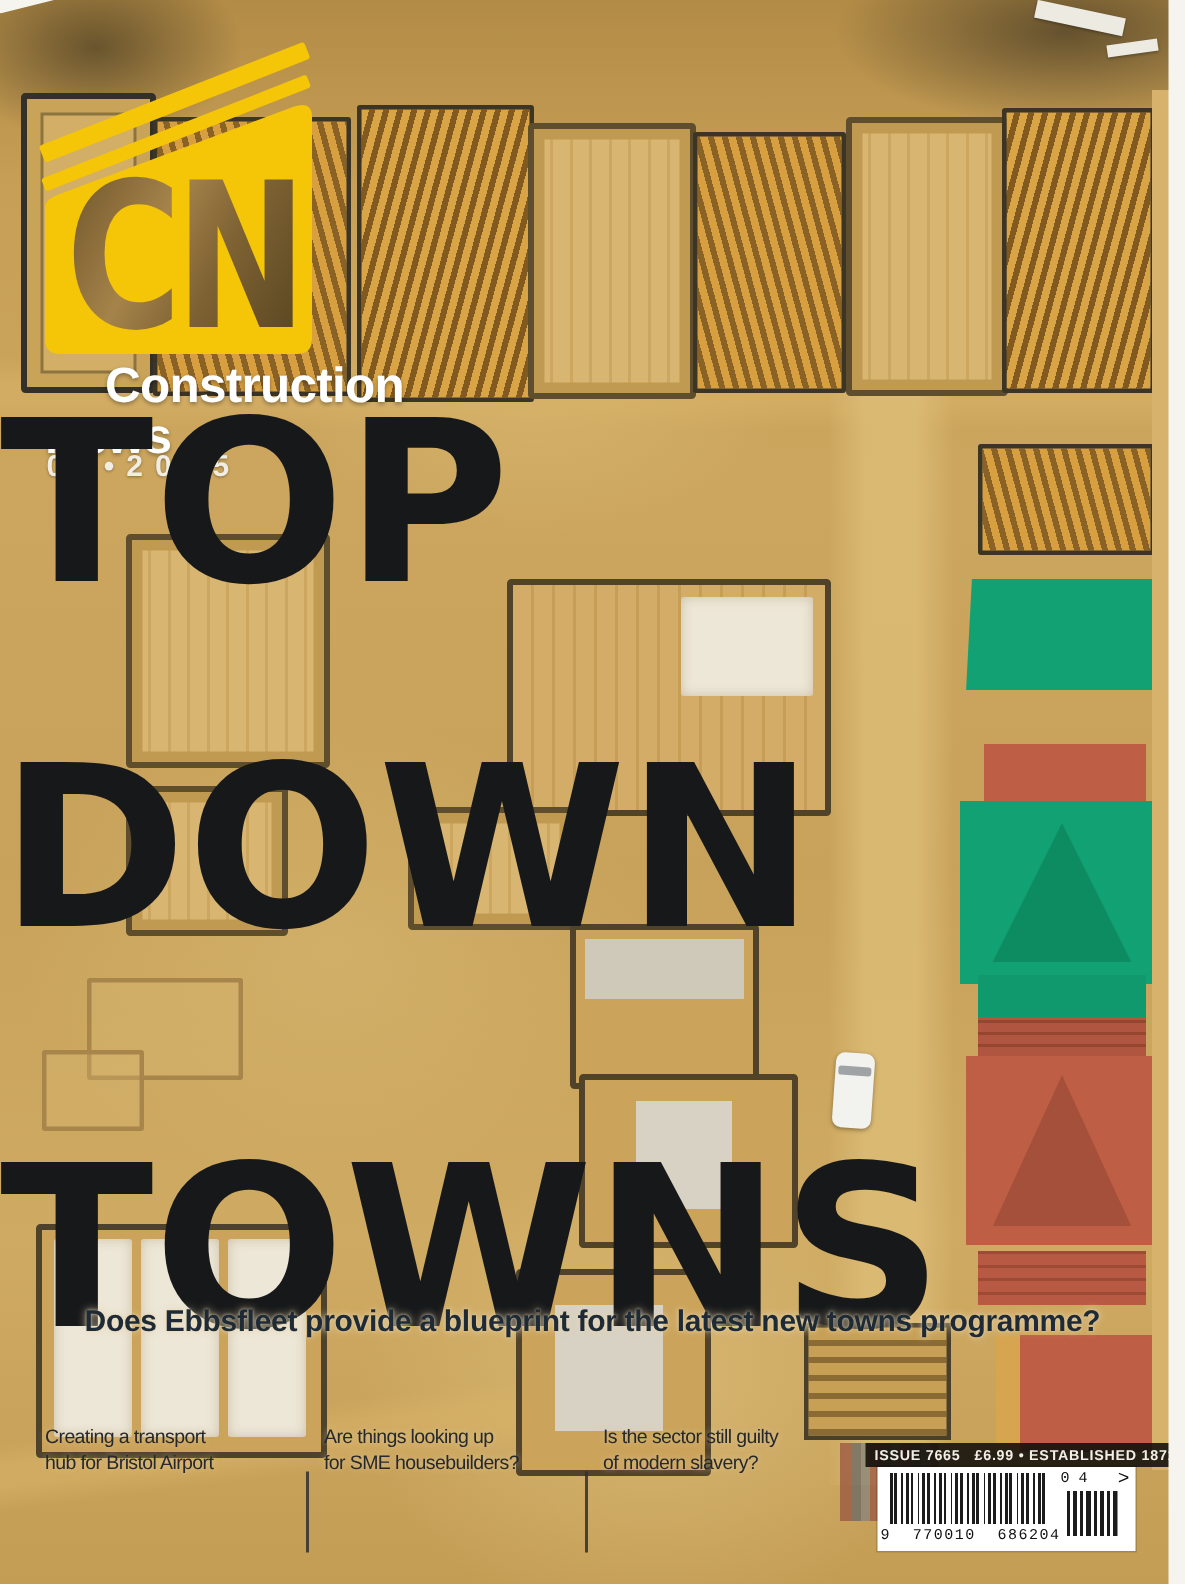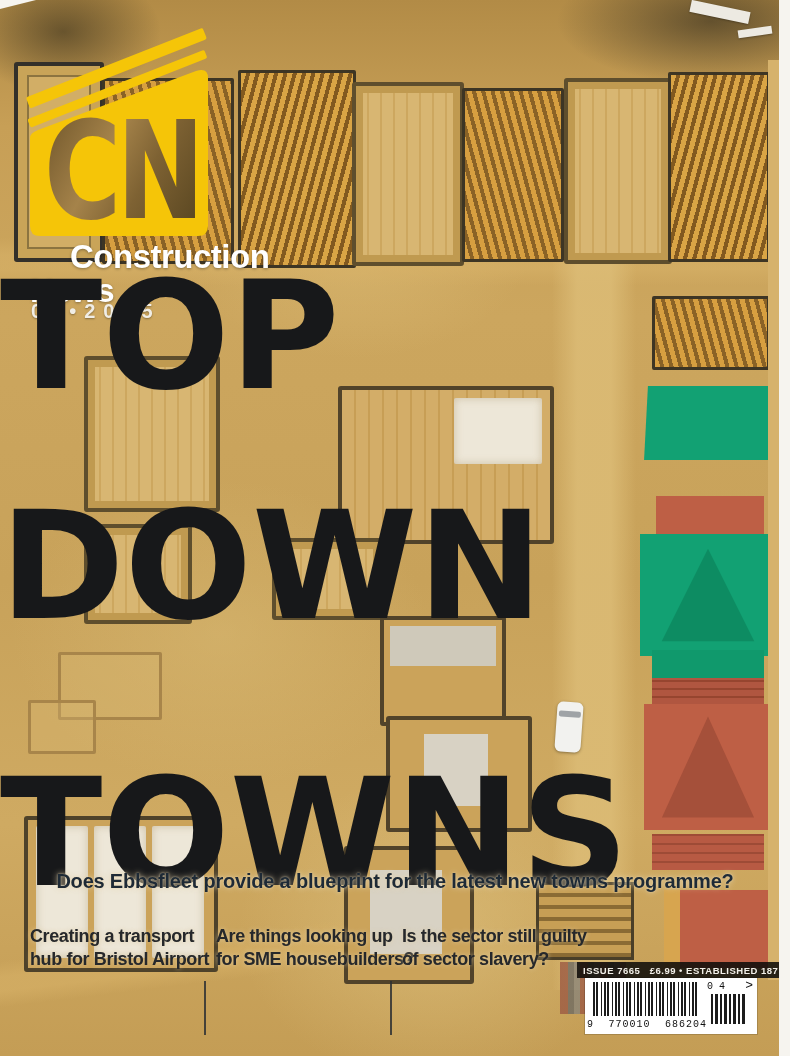--- a/index.html
+++ b/index.html
@@ -48,22 +48,22 @@
      line-height:33px;letter-spacing:-.5px;text-shadow:0 1px 3px rgba(0,0,0,.35);}
   .mast-date{position:absolute;left:31px;top:300px;color:#F0EDE5;font-weight:bold;
      font-size:20px;letter-spacing:8px;text-shadow:0 1px 2px rgba(0,0,0,.35);}
   
   .hl{position:absolute;left:0;width:100%;text-align:left;color:var(--headline-black);
      font-family:"DejaVu Sans",sans-serif;font-weight:bold;font-size:150px;line-height:150px;}
   .subhl{position:absolute;left:0;top:870px;width:100%;text-align:center;
      color:var(--subheadline-navy);font-weight:bold;font-size:20px;letter-spacing:-.2px;
      text-shadow:0 0 6px rgba(232,214,176,.9),0 0 2px rgba(232,214,176,.8);}
   
-  .teaser{position:absolute;top:925px;color:var(--teaser-text);font-weight:bold;
-     font-size:18px;line-height:1.3;letter-spacing:-.4px;white-space:nowrap;
+  .teaser{position:absolute;top:950px;color:var(--teaser-text);font-weight:normal;
+     font-size:13px;line-height:1.3;letter-spacing:-.4px;white-space:nowrap;
      text-shadow:0 0 5px rgba(225,205,160,.8);}
   .tdiv{position:absolute;top:981px;width:2px;height:54px;background:#2E3033;opacity:.85;}
   
   .issue-strip{position:absolute;left:577px;top:962px;height:16px;display:flex;align-items:center;
      background:rgba(16,14,10,.88);color:#F2EFE8;font-weight:bold;font-size:9.5px;
      letter-spacing:.5px;padding:0 6px;white-space:pre;}
   .barcode{position:absolute;left:585px;top:978px;width:172px;height:56px;background:#FFF;
      box-shadow:0 0 0 1px rgba(0,0,0,.15);}
   .bars-main{position:absolute;left:8px;top:4px;width:106px;height:34px;
      background:repeating-linear-gradient(90deg,#1C1C1C 0 2px,#FFF 2px 3px,#1C1C1C 3px 5px,#FFF 5px 8px,#1C1C1C 8px 9px,#FFF 9px 11px);}
@@ -173,21 +173,21 @@
     <div>hub for Bristol Airport</div>
   </div>
   <div class="tdiv" style="left:204px;"></div>
   <div class="teaser" style="left:216px;">
     <div>Are things looking up</div>
     <div>for SME housebuilders?</div>
   </div>
   <div class="tdiv" style="left:390px;"></div>
   <div class="teaser" style="left:402px;">
     <div>Is the sector still guilty</div>
-    <div>of sector slavery?</div>
+    <div>of modern slavery?</div>
   </div>
 
   <div class="issue-strip">ISSUE 7665   £6.99 • ESTABLISHED 1871</div>
   <div class="barcode">
     <div class="bars-main"></div>
     <div class="bc-digits">
       <span>9</span>
       <span>770010</span>
       <span>686204</span>
     </div>

